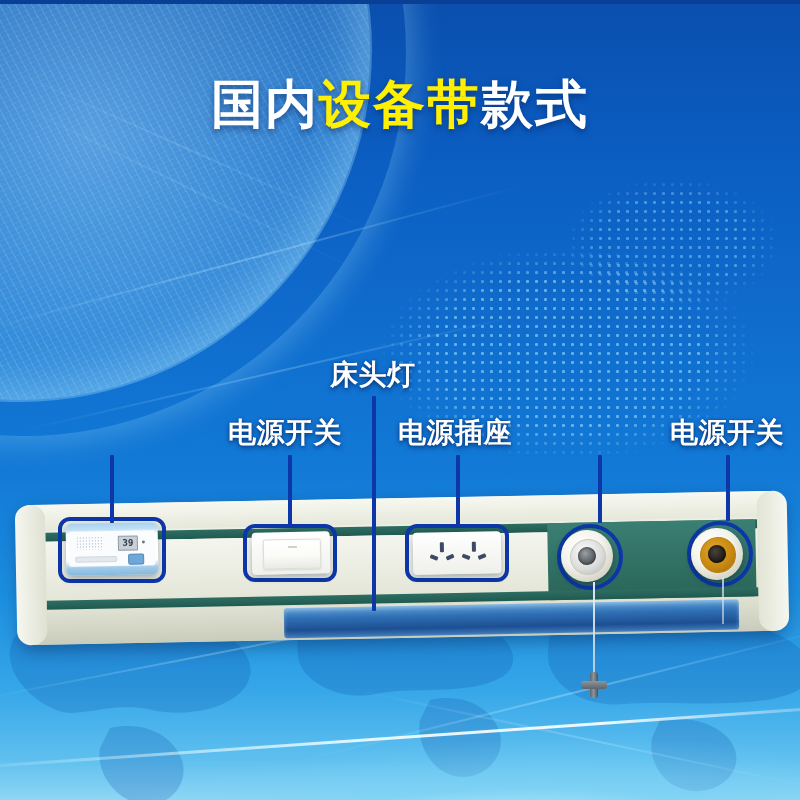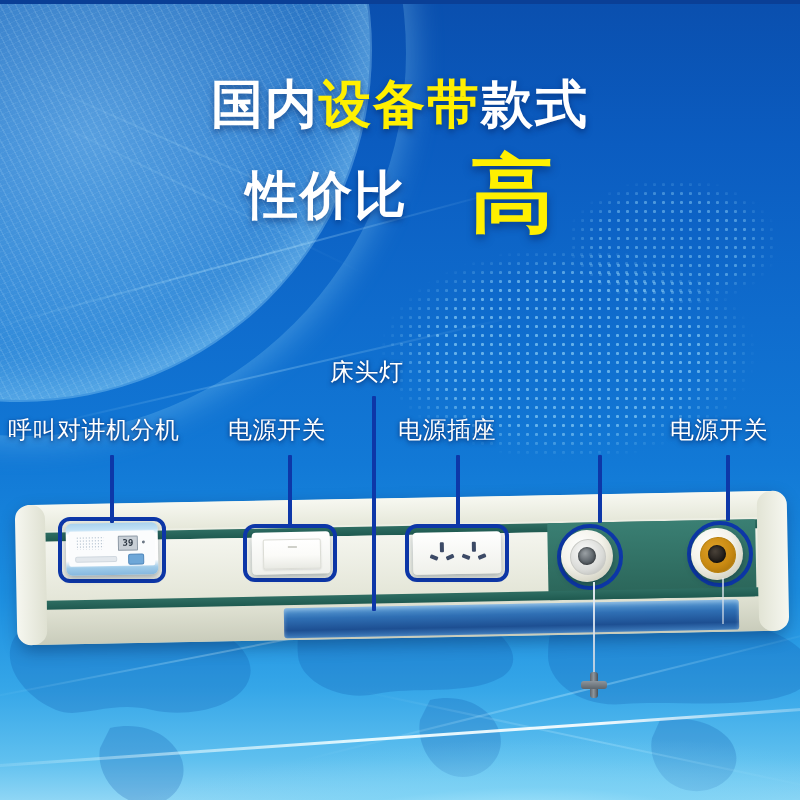--- a/index.html
+++ b/index.html
@@ -98,21 +98,21 @@
   }
   .hl-xing{color:#ffffff;text-shadow:0 3px 6px rgba(0,30,90,.55);letter-spacing:2px;}
   .hl-gao{
     color:#fff000;font-size:84px;font-weight:bold;margin-left:62px;
     text-shadow:0 4px 8px rgba(0,30,90,.55);vertical-align:-10px;
   }
 
   
   .labels{position:absolute;left:0;top:0;width:800px;height:800px;z-index:7;}
   .lbl{
-    position:absolute;color:#ffffff;font-weight:normal;font-size:24px;
+    position:absolute;color:#ffffff;font-weight:bold;font-size:28px;
     letter-spacing:.5px;white-space:nowrap;
     text-shadow:0 2px 5px rgba(0,35,95,.75), 0 0 2px rgba(0,40,110,.6);
   }
 
   
   .lines{position:absolute;left:0;top:0;width:800px;height:800px;z-index:5;}
   .vline{position:absolute;width:4px;background:#0d37a8;border-radius:1px;}
   .cbox{
     position:absolute;border:4px solid #0d37a8;border-radius:12px;
     box-sizing:border-box;background:transparent;
@@ -287,23 +287,20 @@
     <div class="streak" style="left:-10px;top:90px;width:420px;transform:rotate(26deg);opacity:.18;"></div>
   </div>
   <div class="bottom-glow"></div>
   <div class="bottom-line"></div>
   <div class="topbar"></div>
 
   <div class="headline">
     <div class="hl-line1">
       <span class="w-white">国内</span><span class="w-yellow">设备带</span><span class="w-white">款式</span>
     </div>
-    <div class="hl-line2">
-      <span class="hl-xing">性价比</span><span class="hl-gao">高</span>
-    </div>
   </div>
 
   <div class="lines">
 
     <div class="vline" style="left:110px;top:455px;height:68px;"></div>
     <div class="cbox" style="left:58px;top:517px;width:108px;height:66px;"></div>
 
     <div class="vline" style="left:288px;top:455px;height:72px;"></div>
     <div class="cbox" style="left:243px;top:524px;width:94px;height:58px;"></div>
 
@@ -314,21 +311,20 @@
 
     <div class="vline" style="left:598px;top:455px;height:68px;"></div>
     <div class="ccirc" style="left:557px;top:524px;width:66px;height:66px;"></div>
 
     <div class="vline" style="left:726px;top:455px;height:66px;"></div>
     <div class="ccirc" style="left:687px;top:521px;width:66px;height:66px;"></div>
   </div>
 
   <div class="labels">
     <div class="lbl" style="left:330px;top:356px;">床头灯</div>
-    <div class="lbl" style="left:8px;top:414px;">呼叫对讲机分机</div>
     <div class="lbl" style="left:398px;top:414px;">电源插座</div>
     <div class="lbl" style="left:228px;top:414px;">电源开关</div>
     <div class="lbl" style="left:670px;top:414px;">电源开关</div>
   </div>
 
   <div class="panel-wrap">
     <div class="panel">
       <div class="p-top-round"></div>
       <div class="stripe s-top"></div>
       <div class="face"></div>

